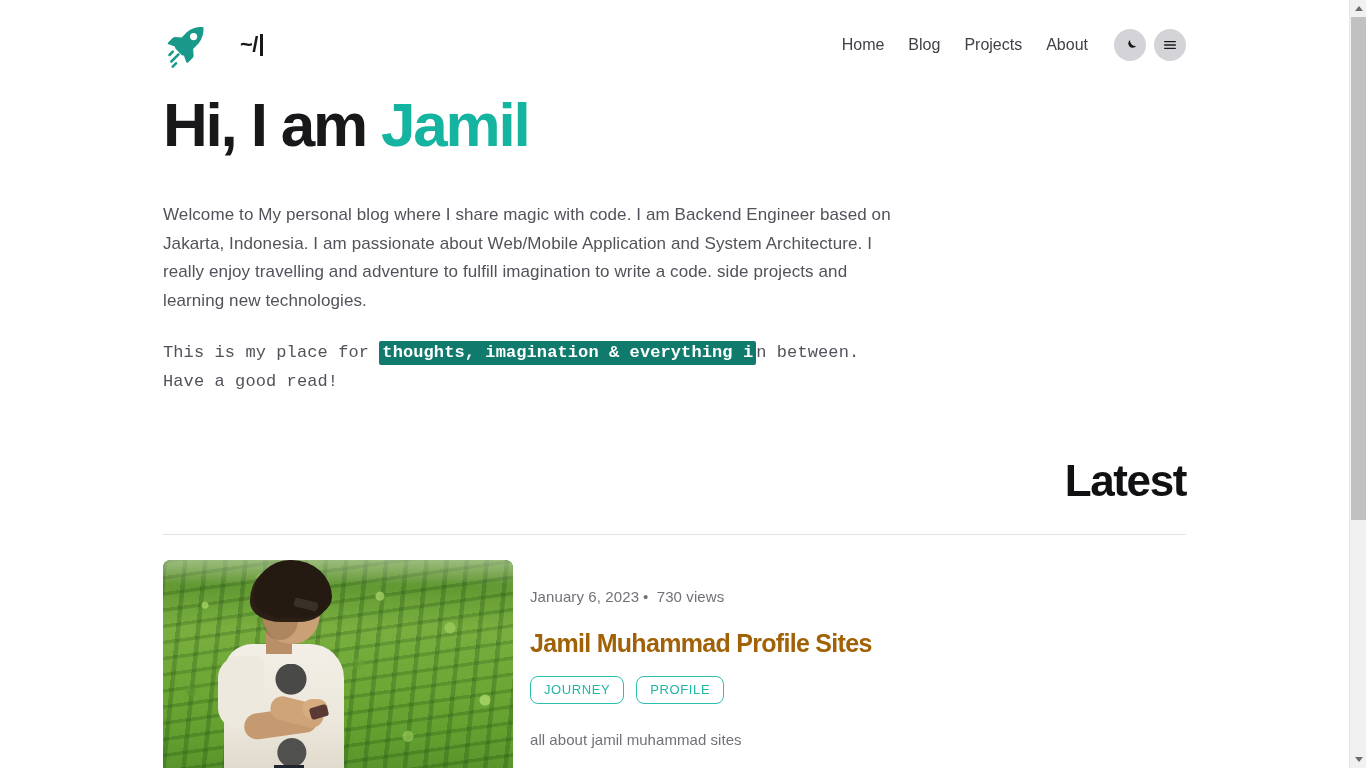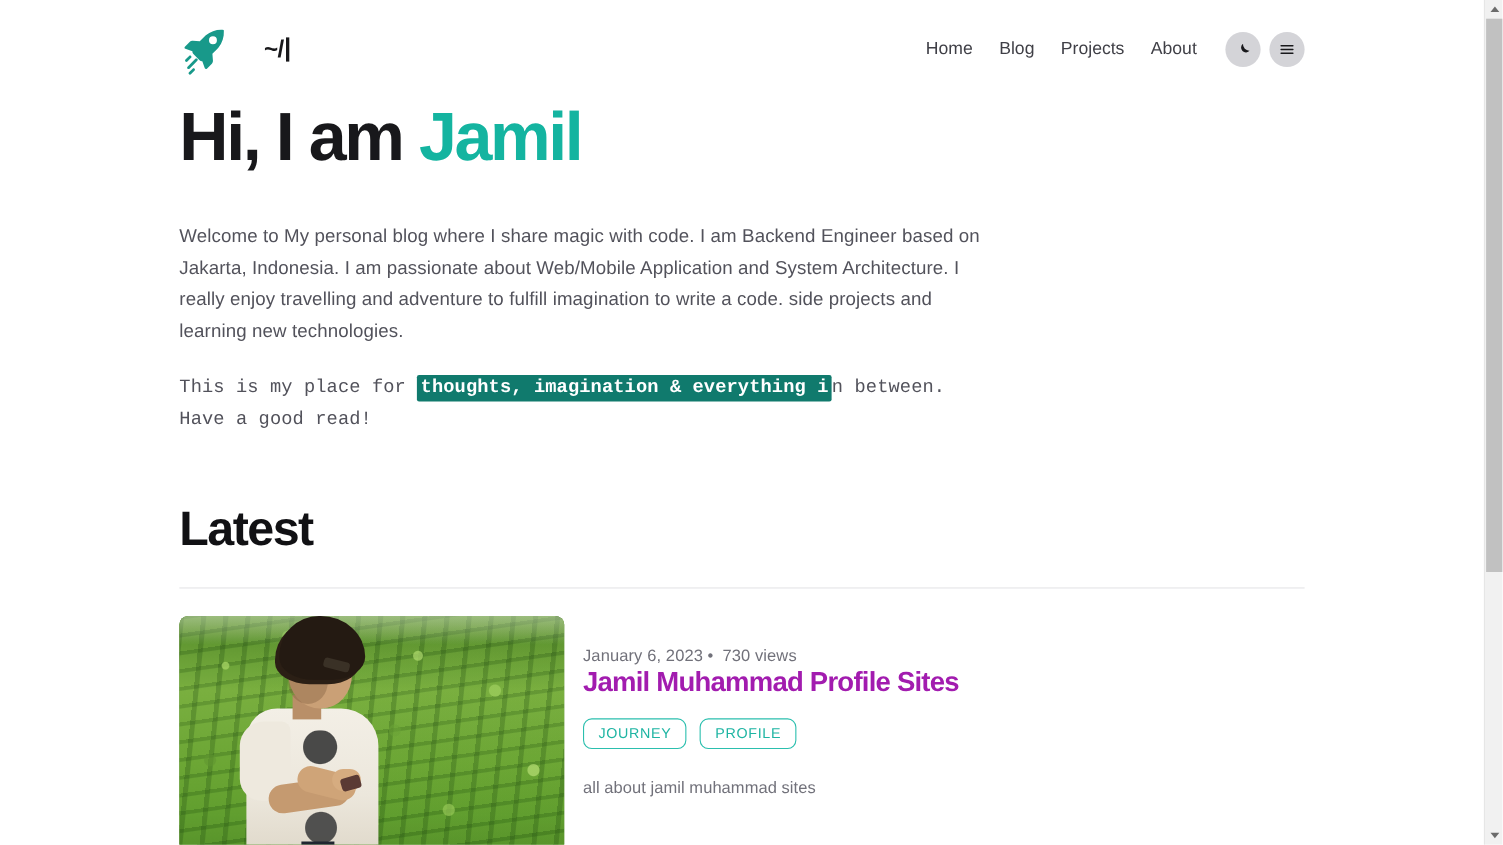--- a/index.html
+++ b/index.html
@@ -144,20 +144,21 @@
     -webkit-box-decoration-break: clone;
   }
 
   
   .section-title {
     font-size: 44px;
     font-weight: 700;
     letter-spacing: -1.4px;
     color: #111114;
     margin-top: 60px;
+    text-align: right;
   }
 
   .divider {
     height: 1px;
     background: #e4e4e7;
     margin-top: 28px;
   }
 
   
   .post {
@@ -283,24 +284,25 @@
   }
 
   .post-meta {
     font-size: 15px;
     color: #71717a;
     letter-spacing: 0.1px;
   }
   .post-meta .dot { margin: 0 4px; }
 
   .post-title {
+    margin-top: 23px;
     font-size: 25px;
     font-weight: 700;
     letter-spacing: -0.7px;
-    color: #a21caf;
+    color: #a16207;
     line-height: 1.2;
   }
 
   .tags {
     margin-top: 18px;
     display: flex;
     gap: 12px;
   }
 
   .tag {

